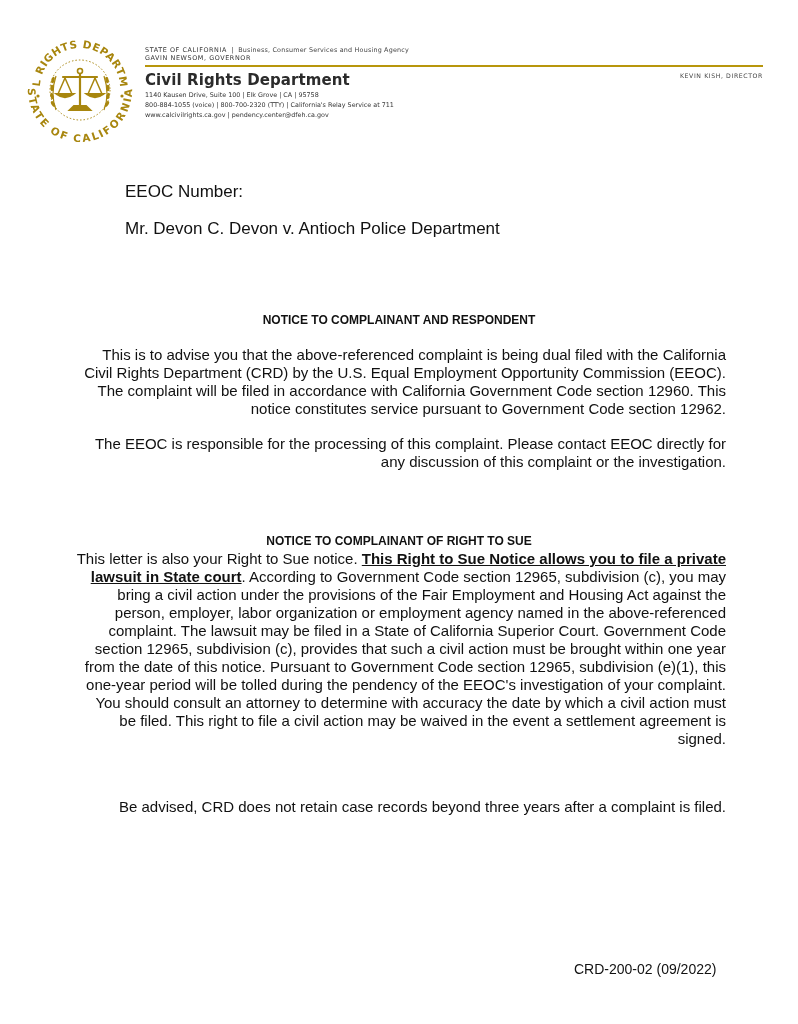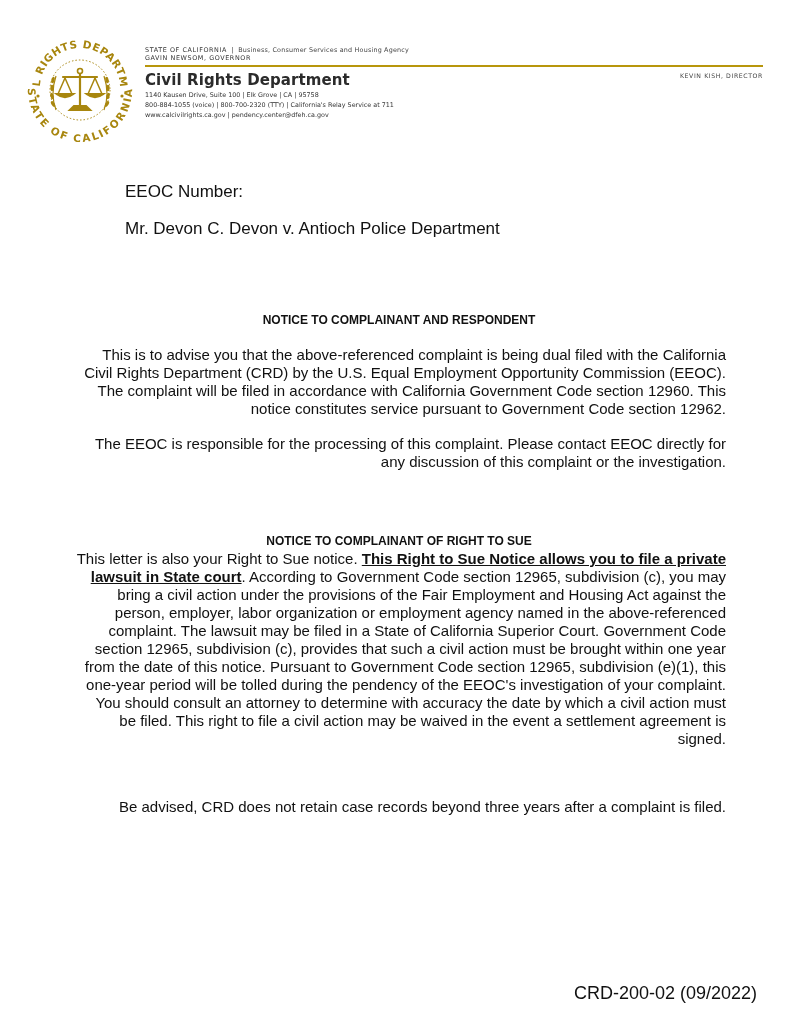--- a/index.html
+++ b/index.html
@@ -16,21 +16,21 @@
   .lh-lines { font-family: "DejaVu Sans", sans-serif; font-size: 6.4px; color: #333; line-height: 10px; margin-top: 1px; }
 
   .case-info { position: absolute; left: 125px; top: 182px; font-size: 17px; }
   .case-row { display: flex; height: 37px; }
   .case-label { width: 147px; }
 
   .heading { position: absolute; left: 0; width: 798px; text-align: center; font-weight: bold; font-size: 12px; }
   .para { position: absolute; left: 76px; width: 650px; font-size: 15px; line-height: 18px; text-align: right; }
   .para .emph { font-weight: bold; text-decoration: underline; margin-top: 16px; }
 
-  .form-id { position: absolute; left: 574px; top: 961px; font-size: 18px; margin-top: 22px; }
+  .form-id { position: absolute; left: 574px; top: 961px; font-size: 14px; }
 </style>
 </head>
 <body>
 
 <div class="seal">
   <svg width="108" height="108" viewBox="0 0 108 108">
     <defs>
       <path id="arcTop" d="M 14 54 A 40 40 0 0 1 94 54"></path>
       <path id="arcBot" d="M 10 56 A 44 44 0 0 0 98 56"></path>
     </defs>

